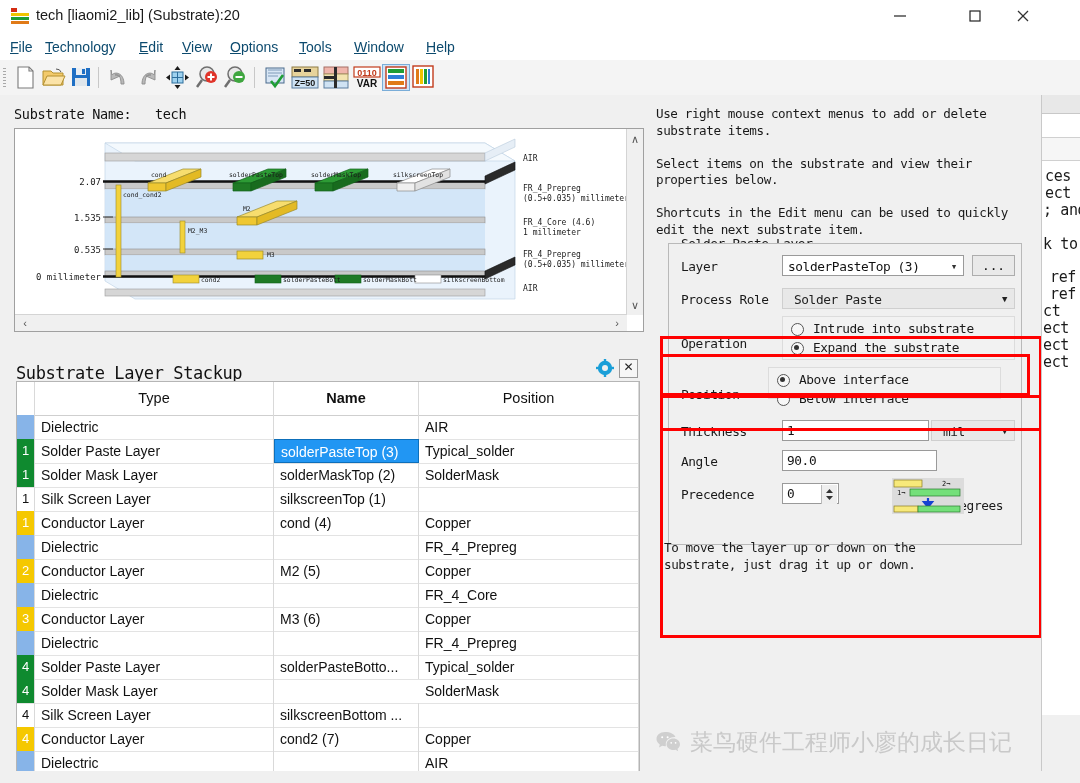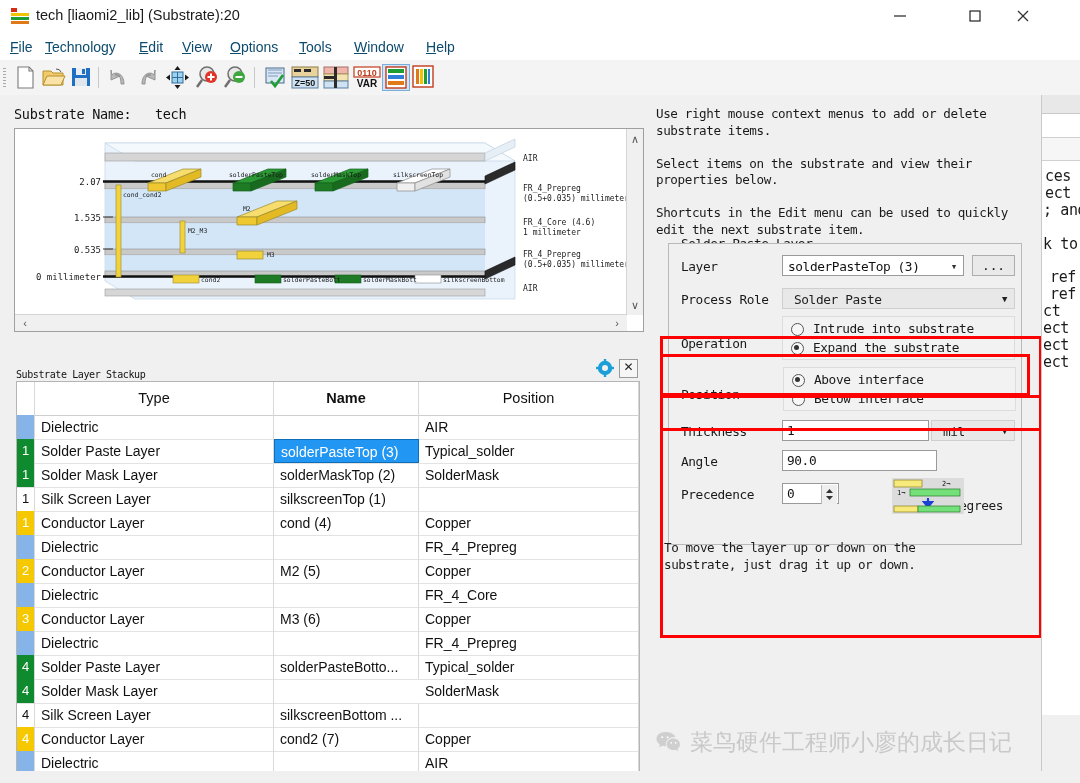--- a/index.html
+++ b/index.html
@@ -96,22 +96,22 @@
   .spin-btns{position:absolute;right:1px;top:1px;width:15px;height:19px;background:#eee;
       border-left:1px solid #bbb;}
   .units{position:absolute;font-family:"DejaVu Sans Mono", monospace;font-size:12.8px;
       color:#1a1a1a;letter-spacing:-0.4px;margin-top:44px;}
 
   
   .redbox{position:absolute;border:3px solid #ff0000;box-sizing:border-box;pointer-events:none;}
 
   
   .stackup{position:absolute;left:14px;top:262px;width:628px;height:424px;background:#f0f0f0;}
-  .stackup-title{position:absolute;left:2px;top:12px;font-family:"DejaVu Sans Mono", monospace;
-      font-size:10px;color:#111;letter-spacing:-0.4px;}
+  .stackup-title{position:absolute;left:2px;top:6px;font-family:"DejaVu Sans Mono", monospace;
+      font-size:17px;color:#111;letter-spacing:-0.4px;}
   .gear{position:absolute;right:28px;top:2px;width:18px;height:18px;}
   .xclose{position:absolute;right:4px;top:2px;width:17px;height:17px;border:1px solid #9a9a9a;
       background:#f6f6f6;text-align:center;line-height:15px;font-size:12px;color:#222;}
   .table{position:absolute;left:2px;top:24px;width:624px;height:398px;background:#fff;
       border:1px solid #b5b5b5;overflow:hidden;box-sizing:border-box;}
   .thead{position:absolute;left:0;top:0;width:622px;height:33px;background:#fff;
       border-bottom:1px solid #cfcfcf;}
   .th{position:absolute;top:0;height:33px;line-height:33px;text-align:center;
       font-size:14.5px;color:#111;border-right:1px solid #d9d9d9;box-sizing:border-box;}
   .trow{position:absolute;left:0;width:622px;height:24px;border-bottom:1px solid #e3e3e3;}
@@ -449,21 +449,21 @@
             <span class="radio"></span>
             <span class="radio-label">Intrude into substrate</span>
           </div>
           <div class="radio-row" style="top:22px;width:215px">
             <span class="radio on"></span>
             <span class="radio-label">Expand the substrate</span>
           </div>
         </div>
 
         <div class="flabel" style="left:12px;top:143px">Position</div>
-        <div class="radiogrp" style="left:114px;top:123px;width:233px;height:44px">
+        <div class="radiogrp" style="left:99px;top:123px;width:233px;height:32px">
           <div class="radio-row" style="top:3px;width:215px">
             <span class="radio on"></span>
             <span class="radio-label">Above interface</span>
           </div>
           <div class="radio-row" style="top:22px;width:215px">
             <span class="radio"></span>
             <span class="radio-label">Below interface</span>
           </div>
         </div>
 

